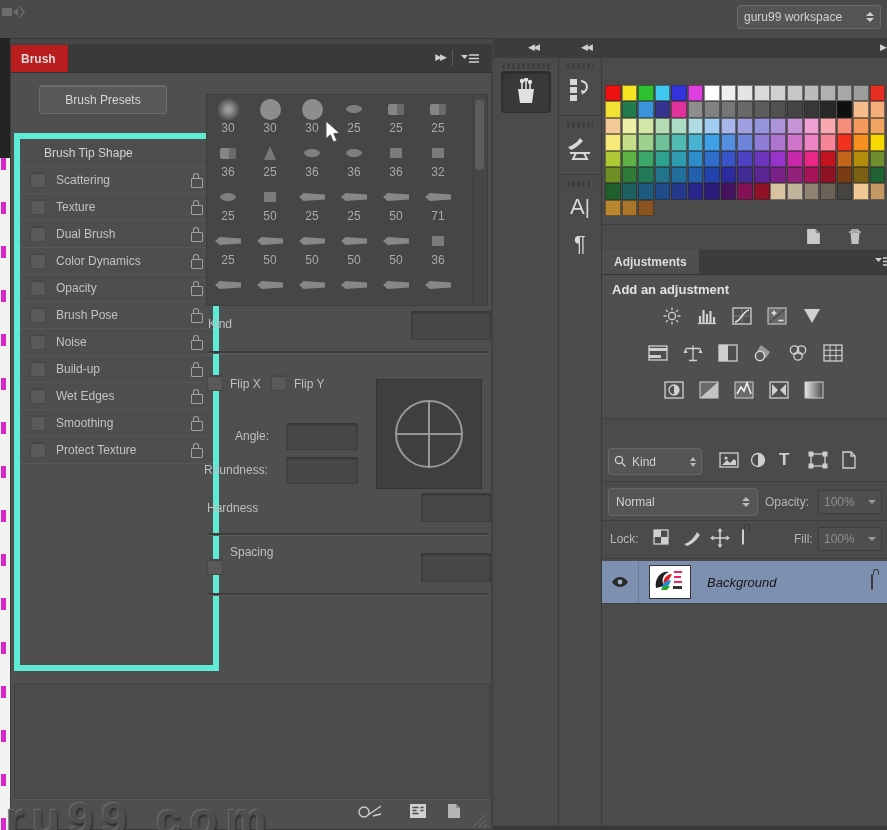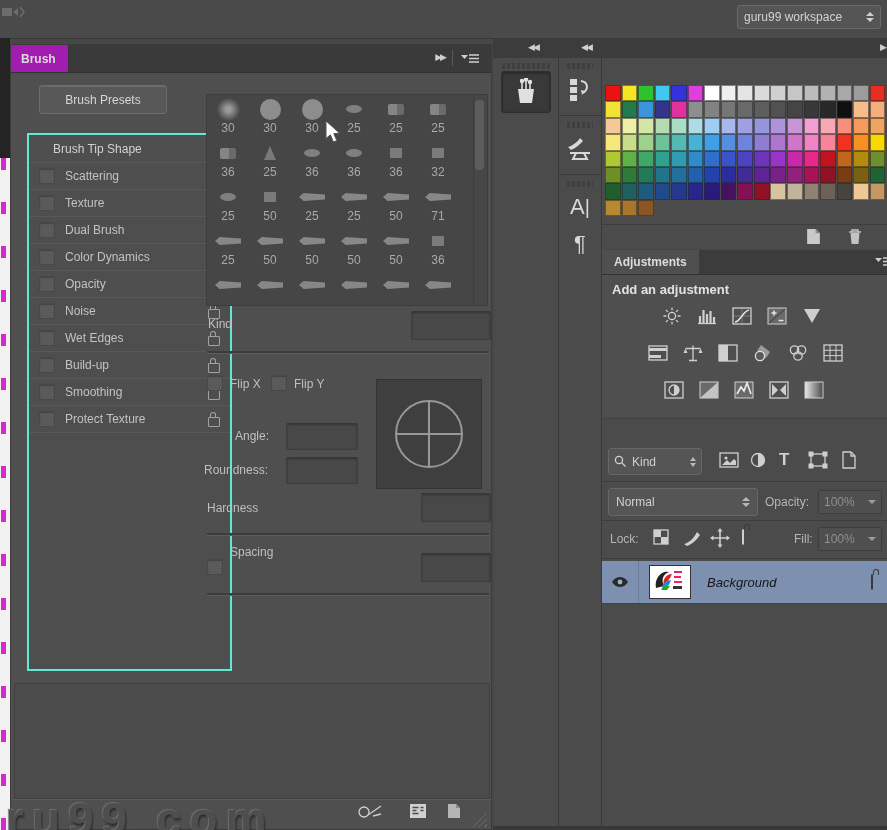--- a/index.html
+++ b/index.html
@@ -21,35 +21,35 @@
 
   
   #canvas-strip{left:0;top:38px;width:10px;height:792px;background:#242424;}
   #canvas-white{position:absolute;left:0;top:120px;width:10px;height:672px;background:#f2f2f2;}
   #marquee{position:absolute;left:1px;top:0;width:5px;height:100%;
     background:repeating-linear-gradient(180deg,#d828cc 0 12px,transparent 12px 44px);}
 
   
   #brush-panel{left:10px;top:44px;width:482px;height:786px;background:#4f4f4f;border:1px solid #3c3c3c;box-sizing:border-box;}
   #brush-tabrow{position:absolute;left:0;top:0;width:100%;height:27px;background:#3a3a3a;border-bottom:1px solid #333;}
-  #brush-tab{position:absolute;left:0;top:0;width:58px;height:27px;background:#a21caf;color:#dadada;
+  #brush-tab{position:absolute;left:0;top:0;width:58px;height:27px;background:#b91c1c;color:#dadada;
     font-weight:bold;display:flex;align-items:center;padding-left:10px;box-sizing:border-box;border-right:1px solid #333;}
   .expand-icon{color:#cfcfcf;font-size:9px;letter-spacing:-2px;}
   #brush-expand{position:absolute;right:46px;top:7px;}
   #brush-tab-sep{position:absolute;right:38px;top:5px;width:1px;height:16px;background:#5a5a5a;}
   .menu-icon{width:18px;height:12px;}
   #brush-menu{position:absolute;right:12px;top:8px;}
 
   
   #presets-btn{position:absolute;left:28px;top:40px;width:126px;height:27px;background:#585858;
     border:1px solid #6c6c6c;border-radius:3px;color:#d6d6d6;display:flex;align-items:center;justify-content:center;
     box-shadow:inset 0 1px 0 #6a6a6a;}
 
   
-  #brush-options{position:absolute;left:16px;top:88px;width:205px;height:538px;border:2px solid #5eead4;background:#4e4e4e;box-sizing:border-box;}
+  #brush-options{position:absolute;left:3px;top:88px;width:205px;height:538px;border:6px solid #5eead4;background:#4e4e4e;box-sizing:border-box;}
   .opt-head{height:27px;border-bottom:1px solid #585858;display:flex;align-items:center;padding-left:24px;color:#d2d2d2;}
   .opt-row{height:27px;border-bottom:1px solid #585858;display:flex;align-items:center;padding:0 10px;box-sizing:border-box;color:#c2c2c2;}
   .cbx{width:14px;height:14px;background:#5a5a5a;border:1px solid #484848;border-radius:2px;
     box-shadow:inset 0 1px 1px rgba(0,0,0,.25);flex:none;}
   .opt-row .name{margin-left:10px;flex:1;}
   .lock{position:relative;width:10px;height:8px;border:1.5px solid #a2a2a2;border-radius:1px;margin-top:5px;flex:none;}
   .lock::before{content:"";position:absolute;left:1px;top:-6px;width:4px;height:5px;
     border:1.5px solid #a2a2a2;border-bottom:none;border-radius:3px 3px 0 0;}
 
   
@@ -215,31 +215,36 @@
           <span class="name">Color Dynamics</span>
           <span class="lock"></span>
         </div>
         <div class="opt-row">
           <span class="cbx"></span>
           <span class="name">Opacity</span>
           <span class="lock"></span>
         </div>
         <div class="opt-row">
           <span class="cbx"></span>
+          <span class="name">Brush Pose</span>
+          <span class="lock"></span>
+        </div>
+        <div class="opt-row">
+          <span class="cbx"></span>
           <span class="name">Noise</span>
           <span class="lock"></span>
         </div>
         <div class="opt-row">
           <span class="cbx"></span>
+          <span class="name">Build-up</span>
+          <span class="lock"></span>
+        </div>
+        <div class="opt-row">
+          <span class="cbx"></span>
           <span class="name">Wet Edges</span>
-          <span class="lock"></span>
-        </div>
-        <div class="opt-row">
-          <span class="cbx"></span>
-          <span class="name">Build-up</span>
           <span class="lock"></span>
         </div>
         <div class="opt-row">
           <span class="cbx"></span>
           <span class="name">Smoothing</span>
           <span class="lock"></span>
         </div>
         <div class="opt-row">
           <span class="cbx"></span>
           <span class="name">Protect Texture</span>

